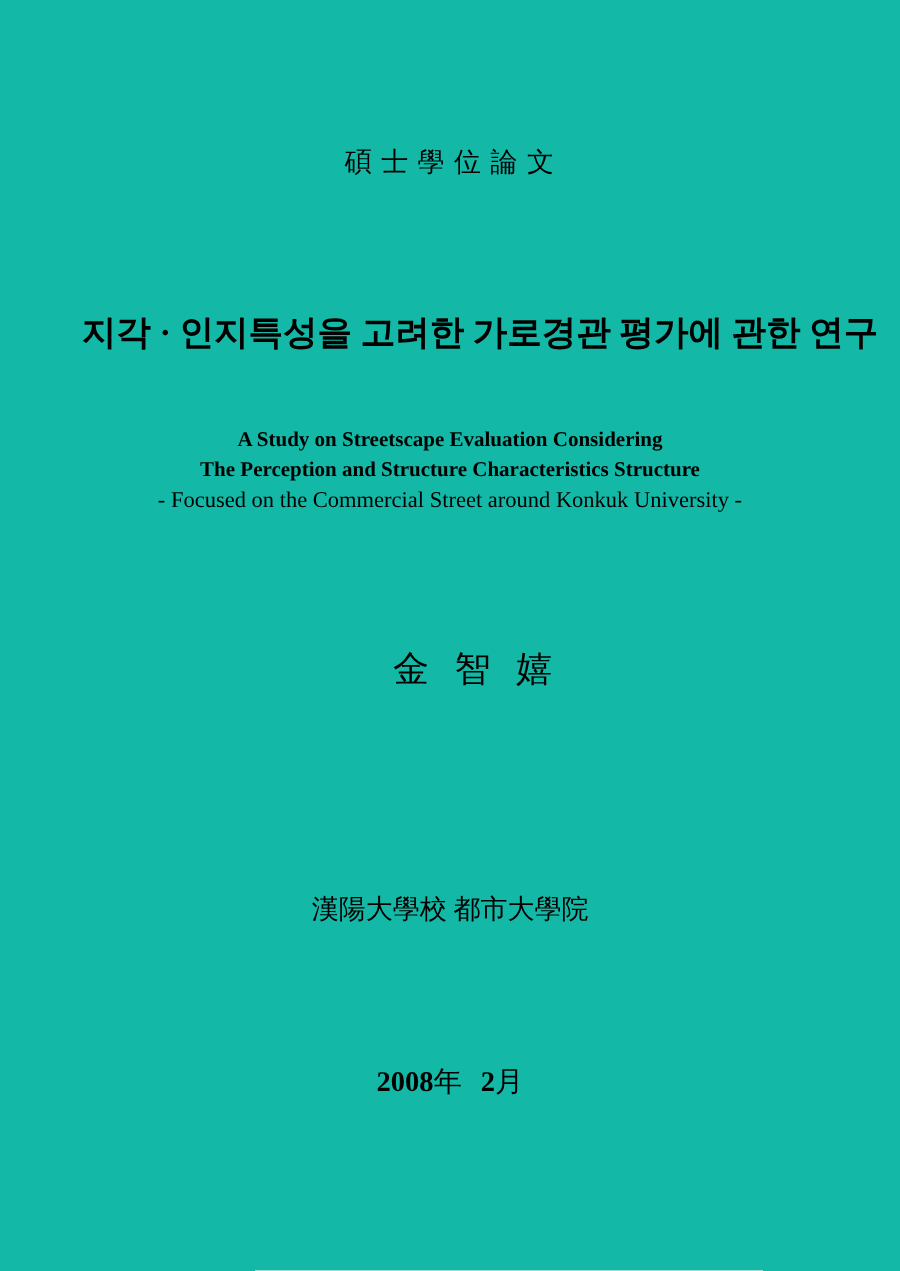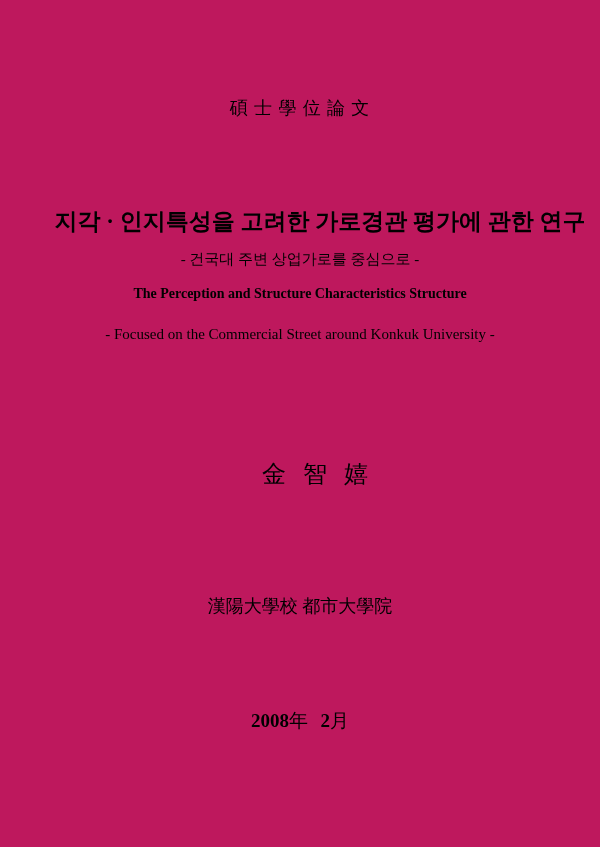--- a/index.html
+++ b/index.html
@@ -4,21 +4,21 @@
 <style>
   html, body {
     margin: 0;
     padding: 0;
     background: #ffffff;
   }
   .page {
     position: relative;
     width: 600px;
     height: 847px;
-    background: #be185d;
+    background: #14b8a6;
     color: #000000;
     font-family: "Liberation Serif", "DejaVu Serif", serif;
     overflow: hidden;
   }
   .line {
     position: absolute;
     left: 0;
     right: 0;
     text-align: center;
     white-space: nowrap;
@@ -45,21 +45,21 @@
     font-size: 14px;
     font-weight: 700;
     line-height: 20px;
   }
   .subtitle-en {
     top: 326px;
     font-size: 15px;
     font-weight: 400;
   }
   .author {
-    top: 458px;
+    top: 430px;
     font-size: 24px;
     font-weight: 400;
     word-spacing: 0.3em;
     letter-spacing: 0.08em;
     margin-left: 32px;
   }
   .institution {
     top: 594px;
     font-size: 18px;
     font-weight: 400;
@@ -82,23 +82,23 @@
 </style>
 </head>
 <body>
 
 <div class="page">
 
   <div class="line thesis-type">碩 士 學 位 論 文</div>
 
   <div class="line title-ko">지각 · 인지특성을 고려한 가로경관 평가에 관한 연구</div>
 
-  <div class="line subtitle-ko">- 건국대 주변 상업가로를 중심으로 -</div>
 
   <div class="line title-en">
+    <div>A Study on Streetscape Evaluation Considering</div>
     <div>The Perception and Structure Characteristics Structure</div>
   </div>
 
   <div class="line subtitle-en">- Focused on the Commercial Street around Konkuk University -</div>
 
   <div class="line author">金 智 嬉</div>
 
   <div class="line institution">漢陽大學校 都市大學院</div>
 
   <div class="line date">

